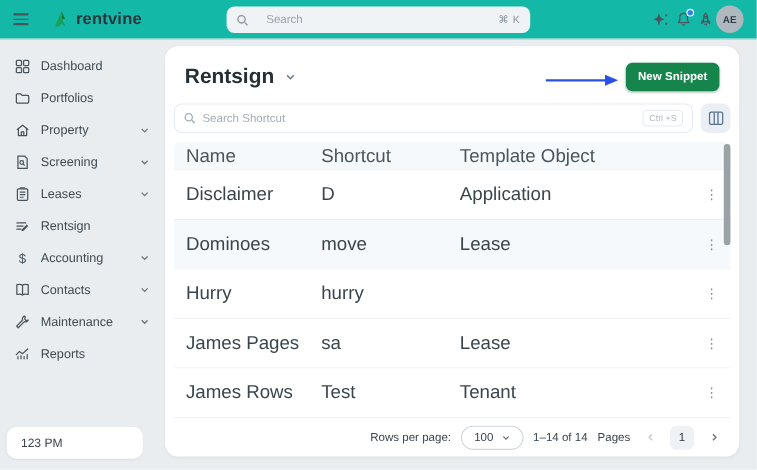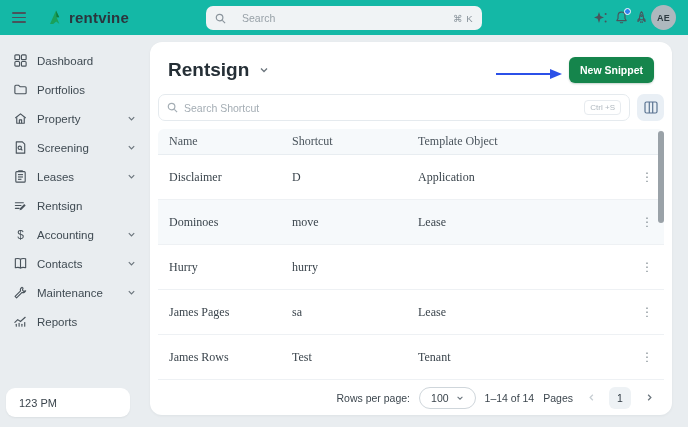--- a/index.html
+++ b/index.html
@@ -58,21 +58,21 @@
   .shortcut-search input::placeholder { color:#a4adb4; }
   .kbd-badge { font-size:8px; color:#b0b8bf; border:1px solid #e7ebef; border-radius:4px; padding:2px 5px; white-space:nowrap; }
   .cols-btn { width:27px; height:27px; background:#e9eff5; border:0; border-radius:7px; display:flex; align-items:center;
               justify-content:center; cursor:pointer; }
 
   .table-wrap { position:relative; flex:1; margin:8px 8px 0 8px; }
   .thead { display:flex; align-items:center; height:26px; background:#f6f9fb; border-radius:6px 6px 0 0;
            border-bottom:1px solid #e8edf1; }
   .tr { display:flex; align-items:center; height:45px; border-bottom:1px solid #eef1f4; background:#fff; }
   .tr.alt { background:#f6f9fb; }
-  .th, .td { font-size:12px;font-family:Liberation Serif, serif; }
+  .th, .td { font-size:17px; }
   .th { color:#4a545c; font-weight:500; cursor:pointer; }
   .td { color:#3a444c; }
   .c-name { width:134px; padding-left:11px; }
   .c-short { width:126px; }
   .c-tmpl { flex:1; }
   .c-menu { width:34px; display:flex; justify-content:center; }
   .kebab { color:#828c93; font-size:12px; letter-spacing:0; cursor:pointer; line-height:1; padding:2px 4px; }
 
   .vscroll { position:absolute; top:2px; right:0px; width:6px; height:246px; border-radius:3px; }
   .vscroll-thumb { width:6px; height:92px; background:#9aa2a8; border-radius:3px; cursor:grab; }

